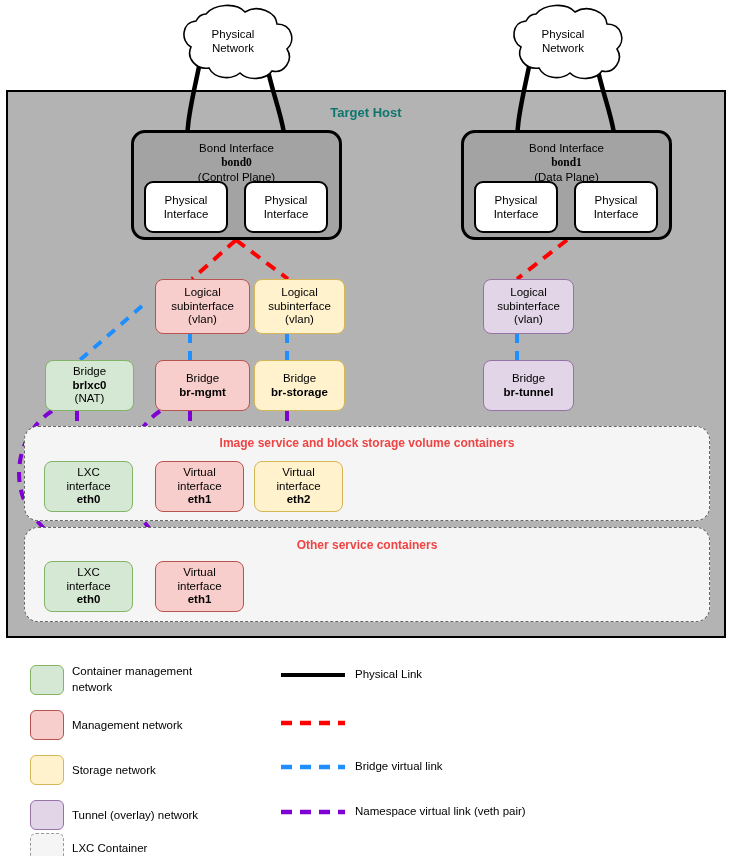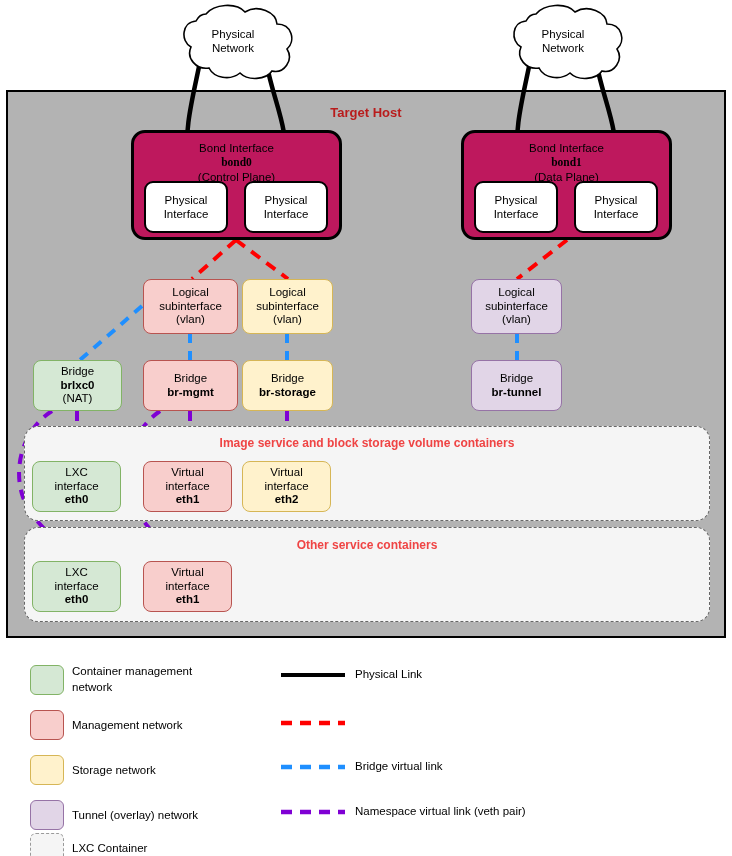--- a/index.html
+++ b/index.html
@@ -39,26 +39,26 @@
     background: #b3b3b3;
     border: 2px solid #000;
   }
   #host-title {
     position: absolute;
     left: 6px; top: 105px;
     width: 720px;
     text-align: center;
     font-size: 13px;
     font-weight: bold;
-    color: #b91c1c;
+    color: #0f766e;
   }
   
   .bond-box {
     position: absolute;
-    background: #be185d;
+    background: #a3a3a3;
     border: 3px solid #000;
     border-radius: 14px;
   }
   .bond-label {
     position: absolute;
     left: 0; top: 8px;
     width: 100%;
     text-align: center;
     font-size: 11.5px;
     line-height: 1.25;
@@ -75,20 +75,21 @@
     align-items: center;
     justify-content: center;
     line-height: 1.25;
   }
   
   .cbox {
     border-width: 1.6px;
     border-style: solid;
     border-radius: 8px;
     font-size: 11.5px;
+    margin-left: 12px;
   }
   .c-green  { background: #d5e8d4; border-color: #82b366; }
   .c-red    { background: #f8cecc; border-color: #b85450; }
   .c-yellow { background: #ffe6cc; border-color: #d6b656; }
   .c-yellow { background: #fff2cc; border-color: #d6b656; }
   .c-purple { background: #e1d5e7; border-color: #9673a6; }
   
   .lxc-group {
     position: absolute;
     background: #f5f5f5;

